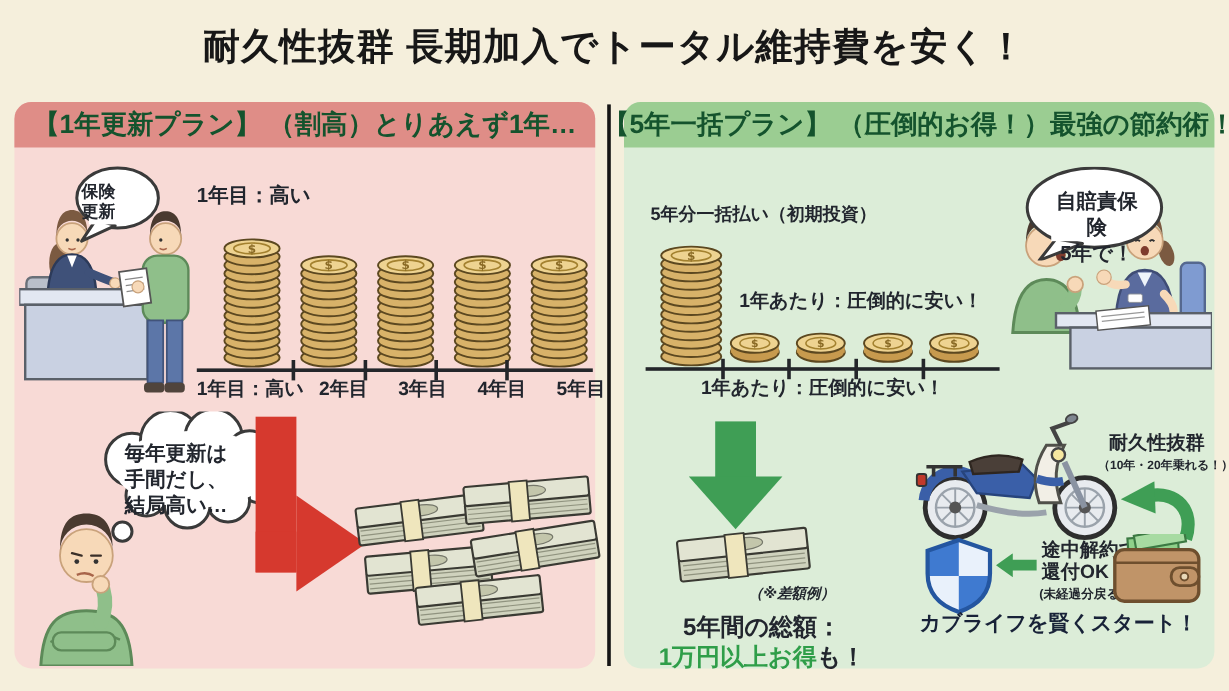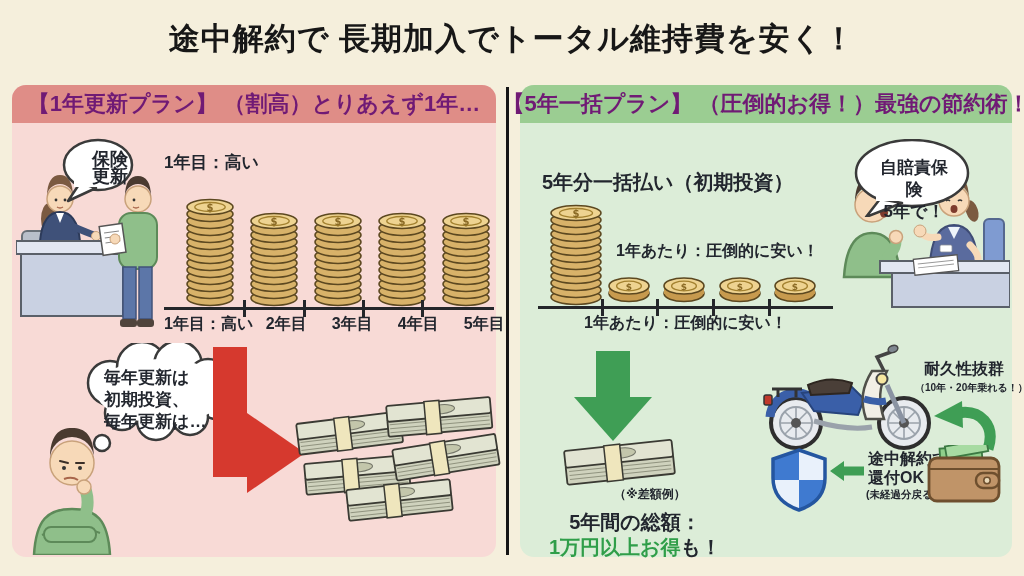--- a/index.html
+++ b/index.html
@@ -16,66 +16,66 @@
     font-size:31px;font-weight:bold;color:#171717;letter-spacing:1px;margin:0;
   }
   
   .panel{position:absolute;top:85px;height:472px;border-radius:14px;}
   #panel-left{left:12px;width:484px;background:#f8dad6;}
   #panel-right{left:520px;width:492px;background:#dcedd8;}
   #panel-divider{position:absolute;left:506px;top:87px;width:3px;height:468px;background:#151515;}
   .panel-header{
     position:absolute;left:0;top:0;width:100%;height:38px;border-radius:14px 14px 0 0;
     display:flex;align-items:center;justify-content:center;
-    font-size:22px;font-weight:bold;color:#701a75;white-space:nowrap;
+    font-size:22px;font-weight:bold;color:#14532d;white-space:nowrap;
   }
   #panel-left .panel-header{background:#df8d87;}
   #panel-right .panel-header{background:#9bcd92;}
   
   .stacks-row{display:flex;align-items:flex-end;}
   #left-stacks{left:166px;top:102px;width:320px;height:120px;}
   .stack-cell{width:64px;display:flex;justify-content:center;align-items:flex-end;}
   .axis-line{position:absolute;height:3px;background:#24262a;}
   #left-axis{left:152px;top:222px;width:330px;}
   #right-axis{left:18px;top:221px;width:295px;}
   .tick{position:absolute;top:-7px;width:3px;height:17px;background:#24262a;}
   .axis-labels{position:absolute;display:flex;}
   #left-axis-labels{left:152px;top:229px;width:330px;}
   .axis-label-cell{flex:0 0 66px;text-align:center;font-size:16px;font-weight:bold;color:#22262e;white-space:nowrap;}
   .chart-label{position:absolute;font-weight:bold;color:#22262e;white-space:nowrap;}
   #left-chart-label{left:152px;top:66px;font-size:17px;}
-  #lump-label{left:22px;top:84px;font-size:20px;}
+  #lump-label{left:22px;top:84px;font-size:15px;}
   #per-year-label{left:96px;top:156px;font-size:16px;}
   #right-axis-label{left:18px;top:228px;width:295px;text-align:center;font-size:16px;}
   #big-stack{left:28px;top:112px;}
   #small-coins{left:86px;top:191px;width:212px;display:flex;justify-content:space-between;align-items:flex-end;}
   .coin-cell{width:46px;}
   
   .bubble-text{position:absolute;font-weight:bold;color:#22262e;z-index:3;}
-  #renewal-bubble-text{left:56px;top:66px;width:60px;text-align:right;font-size:18px;line-height:17px;}
+  #renewal-bubble-text{left:56px;top:66px;width:60px;text-align:left;font-size:14px;line-height:17px;}
   #thought-text{left:92px;top:282px;font-size:17px;line-height:22px;}
   #speech-text{left:352px;top:72px;width:84px;text-align:center;font-size:17px;line-height:22px;}
   
   #left-total{left:140px;top:438px;width:346px;text-align:center;font-size:20px;font-weight:bold;white-space:nowrap;}
   .red-text{color:#d5382d;}
   .green-text{color:#2f9e49;}
-  #diff-note{left:94px;top:401px;font-size:12px;font-weight:bold;}
+  #diff-note{left:104px;top:401px;font-size:12px;font-weight:bold;font-style:italic;}
   #right-total-label{left:15px;top:424px;width:200px;text-align:center;font-size:20px;font-weight:bold;white-space:nowrap;}
   #right-total-value{left:5px;top:449px;width:220px;text-align:center;font-size:20px;font-weight:bold;white-space:nowrap;}
   #durability{left:404px;top:274px;font-size:16px;}
   #durability-sub{left:395px;top:296px;font-size:10px;font-weight:bold;white-space:nowrap;}
   #refund-text{left:348px;top:364px;font-size:16px;font-weight:bold;line-height:19px;white-space:nowrap;}
   #refund-sub{left:346px;top:403px;font-size:10.5px;font-weight:bold;white-space:nowrap;}
   #right-footer{left:228px;top:421px;width:268px;text-align:center;font-size:17.5px;font-weight:bold;line-height:26px;color:#182238;white-space:nowrap;}
   svg{display:block;}
 </style>
 </head>
 <body>
 
-<h1 id="page-title">途中解約で 長期加入でトータル維持費を安く！</h1>
+<h1 id="page-title">耐久性抜群 長期加入でトータル維持費を安く！</h1>
 <div id="panel-divider"></div>
 
 <section class="panel" id="panel-left">
   <div class="panel-header">【1年更新プラン】 （割高）とりあえず1年…</div>
 
   <div class="abs" style="left:4px;top:50px;">
     <svg width="166" height="200" viewBox="0 0 166 200">
       <rect x="6" y="96" width="32" height="46" rx="5" fill="#b9bfca" stroke="#6a7078" stroke-width="2"></rect>
 
       <ellipse cx="33" cy="84" rx="8" ry="16" fill="#7b5a41"></ellipse>
@@ -244,22 +244,22 @@
         <circle cx="88" cy="78" r="19"></circle>
           <circle cx="54" cy="70" r="17"></circle>
       </g>
       <ellipse cx="94" cy="48" rx="66" ry="32" fill="#ffffff"></ellipse>
       <circle cx="34" cy="100" r="8" fill="#ffffff" stroke="#3a3a3a" stroke-width="2.5"></circle>
       <circle cx="20" cy="116" r="4.5" fill="#ffffff" stroke="#3a3a3a" stroke-width="2.5"></circle>
     </svg>
   </div>
   <div class="bubble-text" id="thought-text">
     <div>毎年更新は</div>
-    <div>初期投資、</div>
-    <div>毎年更新は…</div>
+    <div>手間だし、</div>
+    <div>結局高い…</div>
   </div>
 
   <div class="abs" style="left:6px;top:338px;">
     <svg width="108" height="132" viewBox="0 0 108 132">
       <circle cx="54" cy="40" r="22" fill="#f7d9b8" stroke="#c9a27b" stroke-width="1.5"></circle>
       <path d="M32,36 a22,22 0 0 1 44,0 c0,-24 -9,-31 -22,-31 s-22,7 -22,31 z" fill="#4a3a30"></path>
       <path d="M42,38 l8,2 M66,40 l-8,0" stroke="#3a2f28" stroke-width="2" stroke-linecap="round"></path>
       <circle cx="46" cy="45" r="2" fill="#333"></circle>
         <circle cx="62" cy="45" r="2" fill="#333"></circle>
       <path d="M46,56 q8,-3 14,1" stroke="#a8654a" stroke-width="2" fill="none"></path>
@@ -514,14 +514,15 @@
         <rect x="20" y="-2" width="42" height="12" fill="#a7dba2" stroke="#3c7a43" stroke-width="1.8" transform="rotate(-6 41 4)"></rect>
       </g>
       <rect x="3" y="13" width="70" height="43" rx="8" fill="#c09468" stroke="#6e4f2e" stroke-width="2.8"></rect>
       <line x1="3" y1="24" x2="73" y2="24" stroke="#6e4f2e" stroke-width="2"></line>
       <rect x="50" y="28" width="23" height="15" rx="7" fill="#c09468" stroke="#6e4f2e" stroke-width="2.4"></rect>
       <circle cx="61" cy="35.5" r="3.2" fill="#e9d8b8" stroke="#6e4f2e" stroke-width="1.6"></circle>
     </svg>
   </div>
 
   <div class="abs" id="right-footer">
+    <div>カブライフを賢くスタート！</div>
   </div>
 </section>
 
 </body></html>

